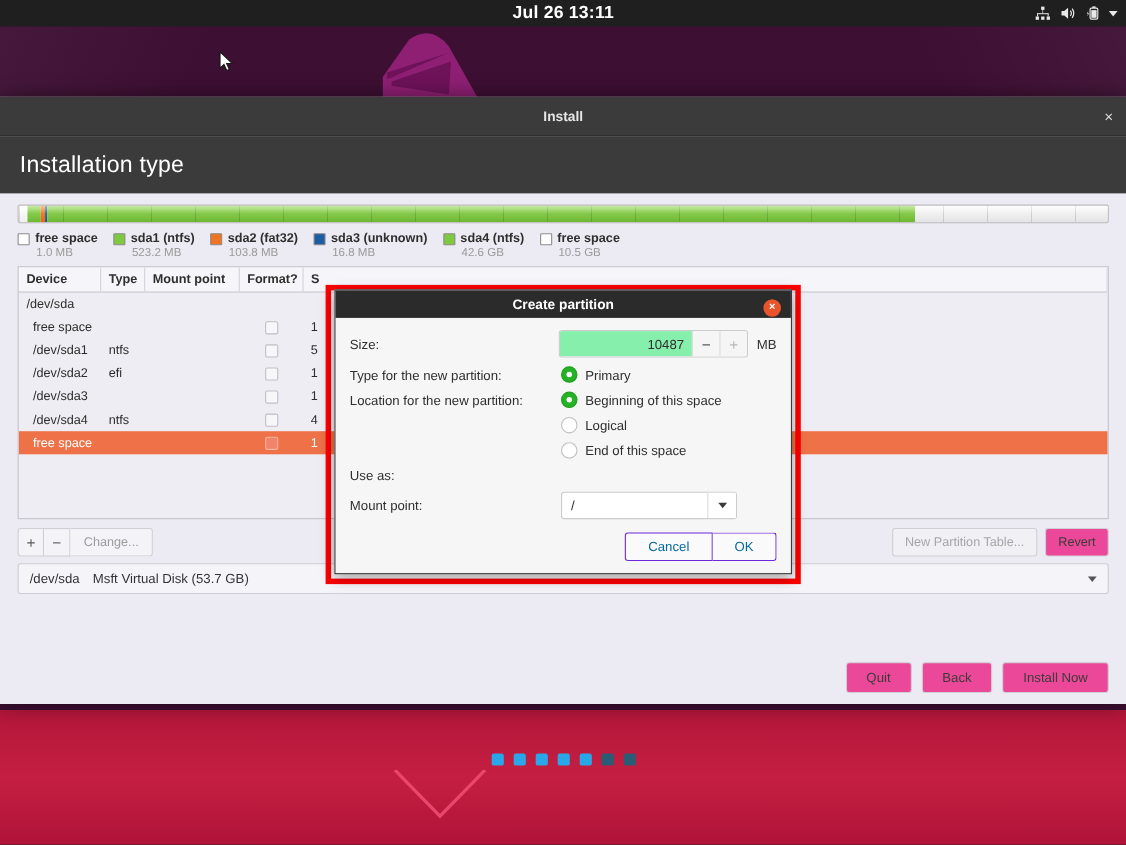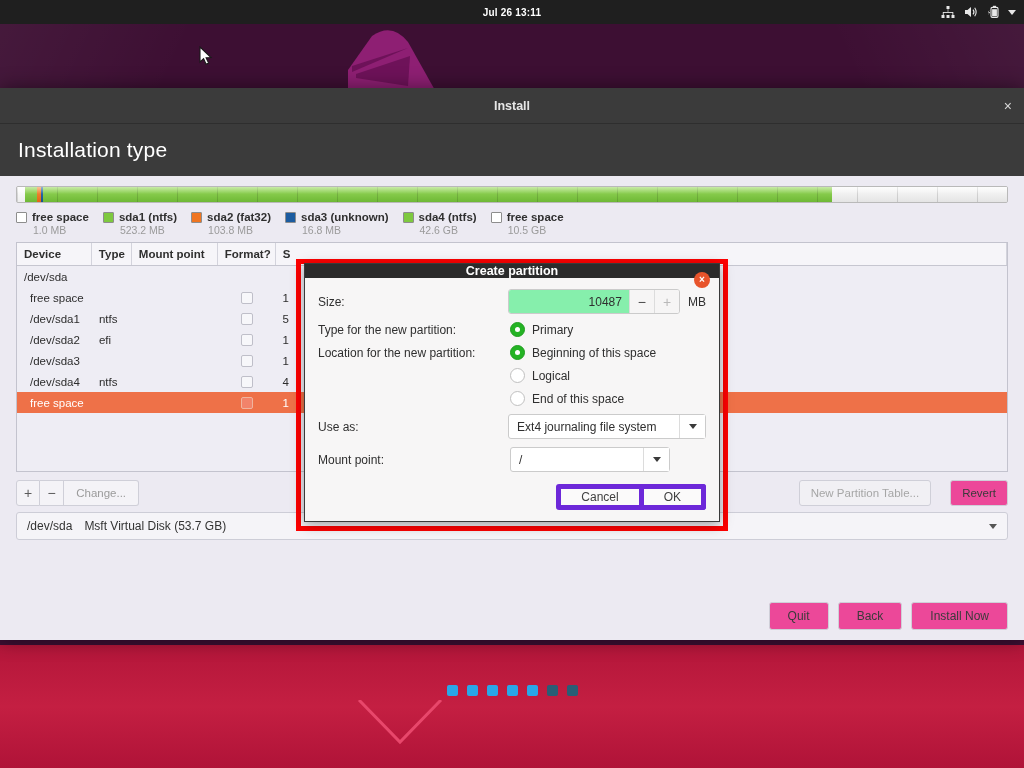--- a/index.html
+++ b/index.html
@@ -34,21 +34,21 @@
     position: absolute; left: 355px; top: 700px; width: 90px; height: 50px;
   }
 
   
   .top-panel {
     position: absolute; left: 0; top: 0; width: 1024px; height: 24px;
     background: #1f1f1f;
     display: flex; align-items: center; justify-content: center;
     color: #f2f2f2; font-size: 11.5px; letter-spacing: .2px;
   }
-  .panel-clock { font-weight: 600; font-size: 10px; color:#ffffff; }
+  .panel-clock { font-weight: 600; font-size: 16px; color:#ffffff; }
   .panel-indicators {
     position: absolute; right: 8px; top: 0; height: 24px;
     display: flex; align-items: center; gap: 9px;
   }
   .panel-indicators svg { display:block; }
   .panel-caret {
     width: 0; height: 0;
     border-left: 4.5px solid transparent;
     border-right: 4.5px solid transparent;
     border-top: 5px solid #e8e8e8;
@@ -137,21 +137,21 @@
   }
   .seg-btn {
     height: 26px; min-width: 24px; padding: 0 7px;
     background: #f4f3f7; border: 1px solid #cfcfd8;
     display:flex; align-items:center; justify-content:center;
     font-size: 14px; color:#5b5b5b; cursor: pointer;
   }
   .seg-btn.mid { border-left: none; }
   .seg-btn.lbl { border-left:none; font-size: 11.5px; color:#9b9b9b; padding: 0 12px; border-radius:0 3px 3px 0; }
   .seg-btn.first { border-radius: 3px 0 0 3px; }
-  .right-tools { margin-left:auto; display:flex; gap:13px; }
+  .right-tools { margin-left:auto; display:flex; gap:1px; }
   .btn {
     height: 26px; padding: 0 11px; font-size: 11.5px; color:#3b3b3b;
     background:#ec4899; border:1px solid #cfcfd8; border-radius:3px;
     display:flex; align-items:center; justify-content:center; cursor:pointer;
   }
   .btn.disabled { color:#a6a6a6; background:#f1f0f4; }
   .btn.gap { margin-left: 6px; }
 
   .boot-label { margin-top: 12px; font-size: 12px; color:#333; }
   .combo-wide {
@@ -238,22 +238,22 @@
     display:flex; align-items:center; justify-content:center;
     border-left: 1px solid #dcdcdc; background: #fff;
   }
   .combo .cv {
     width:0;height:0;border-left:4px solid transparent;border-right:4px solid transparent;border-top:5px solid #3a3a3a;
   }
   .dlg-footer {
     display:flex; justify-content:flex-end; padding: 4px 13px 11px 13px; gap: 0;
   }
   .dbtn {
-    height: 26px; padding: 0 20px; font-size: 12px; color:#404040;
-    background:#fbfafa; border:5px solid #6d28d9;
+    height: 26px; padding: 0 20px; font-size: 12px; color:#0369a1;
+    background:#fbfafa; border:1px solid #6d28d9;
     display:flex; align-items:center; justify-content:center; cursor:pointer;
   }
   .dbtn.left { border-radius: 3px 0 0 3px; }
   .dbtn.right { border-radius: 0 3px 3px 0; border-left:none; }
 
   
   .dots {
     position:absolute; left:0; right:0; bottom: 72px;
     display:flex; justify-content:center; gap: 9px;
   }
@@ -526,26 +526,20 @@
       </div>
 
       <div class="frow">
         <div class="flabel"></div>
         <span class="radio"></span>
         <span class="rlabel">End of this space</span>
       </div>
 
       <div class="frow">
         <div class="flabel">Use as:</div>
-        <div class="combo" style="width:200px">
-          <span class="ctext">Ext4 journaling file system</span>
-          <span class="cbtn">
-              <span class="cv"></span>
-            </span>
-        </div>
       </div>
 
       <div class="frow">
         <div class="flabel">Mount point:</div>
         <div class="combo" style="width:160px">
           <span class="ctext">/</span>
           <span class="cbtn">
               <span class="cv"></span>
             </span>
         </div>

